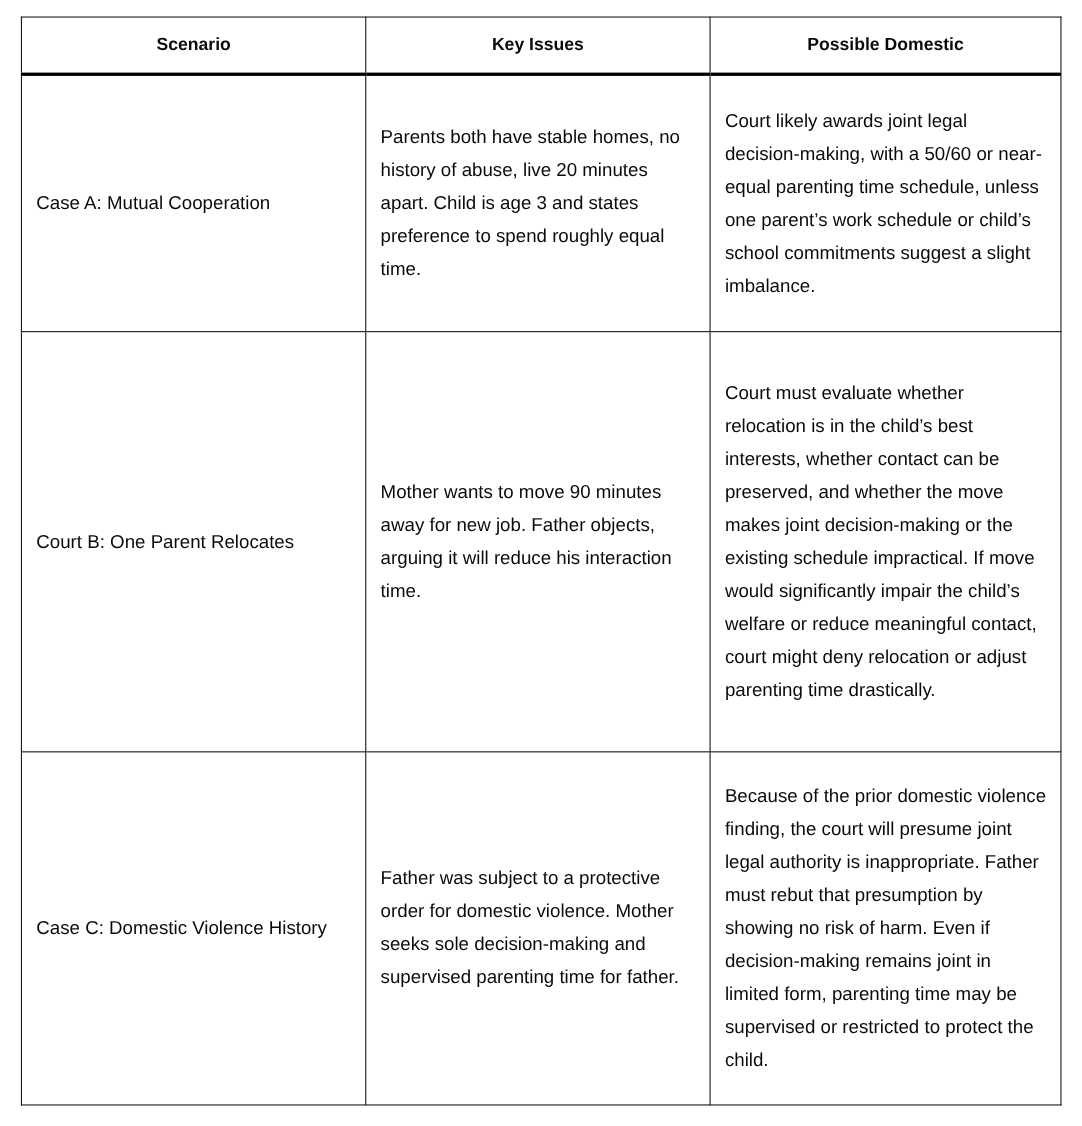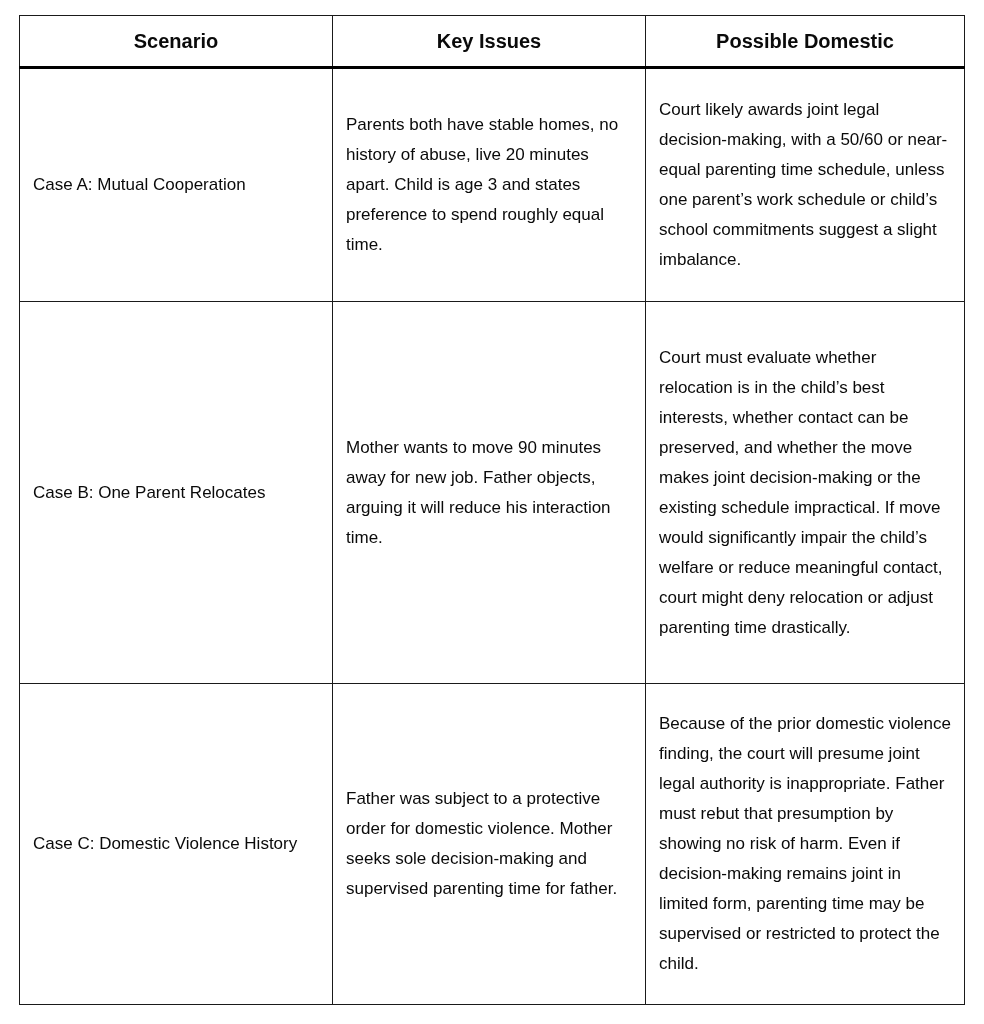--- a/index.html
+++ b/index.html
@@ -29,21 +29,21 @@
   table.case-table col.c1 { width: 313px; }
   table.case-table col.c2 { width: 313px; }
   table.case-table col.c3 { width: 319px; }
   table.case-table th,
   table.case-table td {
     border: 1px solid #1a1a1a;
     box-sizing: border-box;
   }
   table.case-table th {
     height: 52px;
-    font-size: 20px;
+    font-size: 16px;
     font-weight: 700;
     text-align: center;
     vertical-align: middle;
     border-bottom: 3px solid #000000;
     padding: 0 8px;
   }
   table.case-table td {
     font-size: 17px;
     line-height: 30px;
     padding: 11px 13px;
@@ -75,21 +75,21 @@
         <th>Possible Domestic</th>
       </tr>
     </thead>
     <tbody>
       <tr class="row-a">
         <td class="scenario-cell">Case A: Mutual Cooperation</td>
         <td>Parents both have stable homes, no history of abuse, live 20 minutes apart. Child is age 3 and states preference to spend roughly equal time.</td>
         <td>Court likely awards joint legal decision-making, with a 50/60 or near-equal parenting time schedule, unless one parent’s work schedule or child’s school commitments suggest a slight imbalance.</td>
       </tr>
       <tr class="row-b">
-        <td class="scenario-cell">Case B: One Parent Relocates</td>
+        <td class="scenario-cell">Court B: One Parent Relocates</td>
         <td>Mother wants to move 90 minutes away for new job. Father objects, arguing it will reduce his interaction time.</td>
         <td>Court must evaluate whether relocation is in the child’s best interests, whether contact can be preserved, and whether the move makes joint decision-making or the existing schedule impractical. If move would significantly impair the child’s welfare or reduce meaningful contact, court might deny relocation or adjust parenting time drastically.</td>
       </tr>
       <tr class="row-c">
         <td class="scenario-cell">Case C: Domestic Violence History</td>
         <td>Father was subject to a protective order for domestic violence. Mother seeks sole decision-making and supervised parenting time for father.</td>
         <td>Because of the prior domestic violence finding, the court will presume joint legal authority is inappropriate. Father must rebut that presumption by showing no risk of harm. Even if decision-making remains joint in limited form, parenting time may be supervised or restricted to protect the child.</td>
       </tr>
     </tbody>
   </table>

